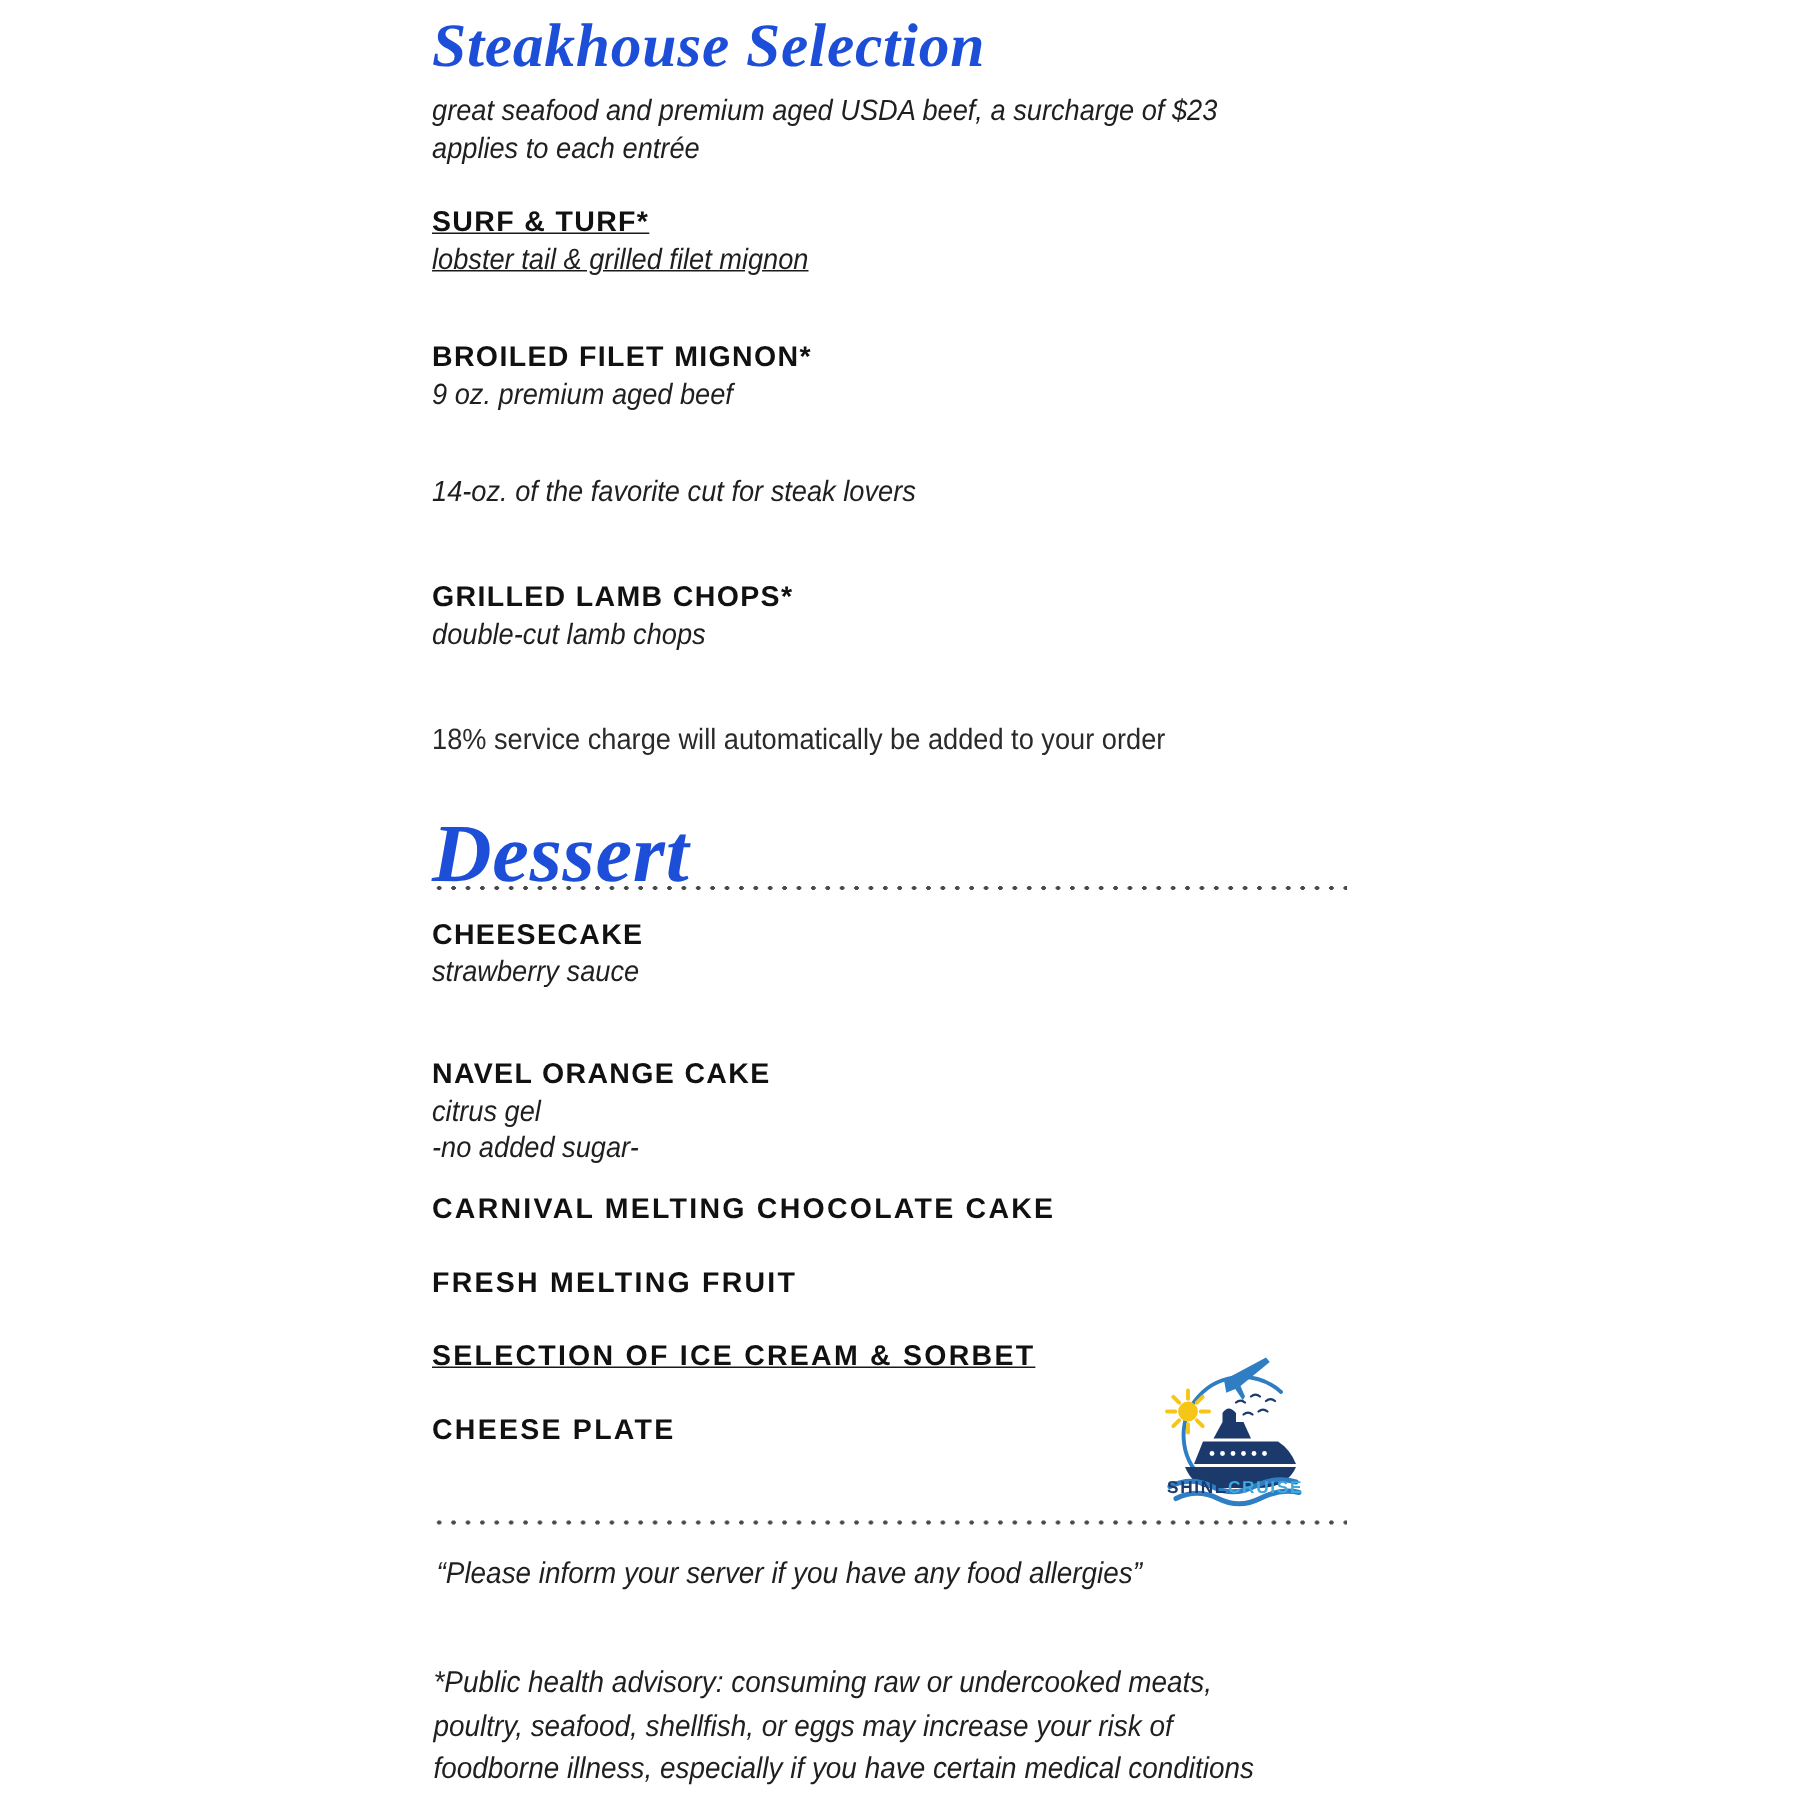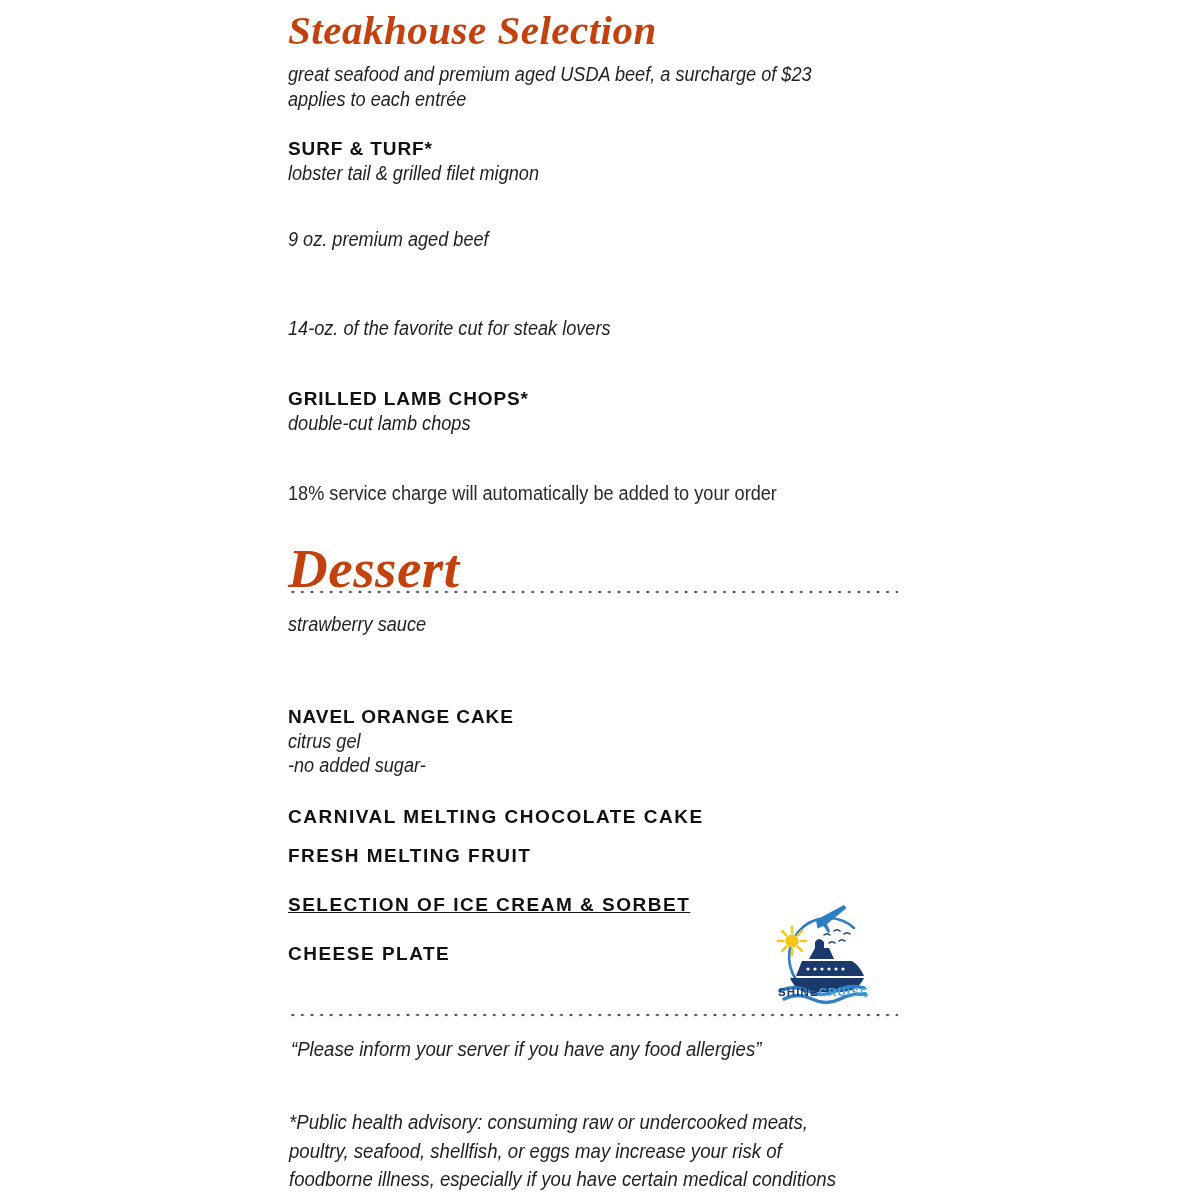--- a/index.html
+++ b/index.html
@@ -31,21 +31,21 @@
     left: 288px;
     top: 0;
     width: 612px;
   }
 
   
   .section-heading {
     font-family: "Liberation Serif", "DejaVu Serif", serif;
     font-weight: bold;
     font-style: italic;
-    color: #c2410c;
+    color: #1d4ed8;
     font-size: 41px;
     line-height: 1.0;
     letter-spacing: 0.5px;
     margin: 0;
     white-space: nowrap;
   }
   .heading-steakhouse {
     position: absolute;
     left: 0;
     top: 10px;
@@ -174,53 +174,55 @@
 </head>
 <body>
 
 <div class="page">
   <div class="col">
 
     <div class="section-heading heading-steakhouse">Steakhouse Selection</div>
 
     <div class="intro">great seafood and premium aged USDA beef, a surcharge of $23 applies to each entrée</div>
 
-    <div class="item" style="top:137px;">
+    <div class="item" style="top:137px;text-decoration:underline;">
       <p class="item-name">SURF &amp; TURF*</p>
       <p class="item-desc">lobster tail &amp; grilled filet mignon</p>
     </div>
 
     <div class="item" style="top:227px;">
+      <p class="item-name">BROILED FILET MIGNON*</p>
       <p class="item-desc">9 oz. premium aged beef</p>
     </div>
 
     <div class="item" style="top:316px;">
       <p class="item-desc">14-oz. of the favorite cut for steak lovers</p>
     </div>
 
     <div class="item" style="top:387px;">
       <p class="item-name">GRILLED LAMB CHOPS*</p>
       <p class="item-desc">double-cut lamb chops</p>
     </div>
 
     <div class="note" style="top:481px;">18% service charge will automatically be added to your order</div>
 
     <div class="section-heading heading-dessert">Dessert</div>
 
     <div class="item" style="top:612px;">
+      <p class="item-name">CHEESECAKE</p>
       <p class="item-desc">strawberry sauce</p>
     </div>
 
     <div class="item" style="top:705px;">
       <p class="item-name">NAVEL ORANGE CAKE</p>
       <p class="item-desc">citrus gel</p>
       <p class="item-desc">-no added sugar-</p>
     </div>
 
-    <div class="item" style="top:795px;margin-top:10px;">
+    <div class="item" style="top:795px;">
       <p class="item-name wide">CARNIVAL MELTING CHOCOLATE CAKE</p>
     </div>
 
     <div class="item" style="top:844px;">
       <p class="item-name wide">FRESH MELTING FRUIT</p>
     </div>
 
     <div class="item" style="top:893px;text-decoration:underline;">
       <p class="item-name wide">SELECTION OF ICE CREAM &amp; SORBET</p>
     </div>

